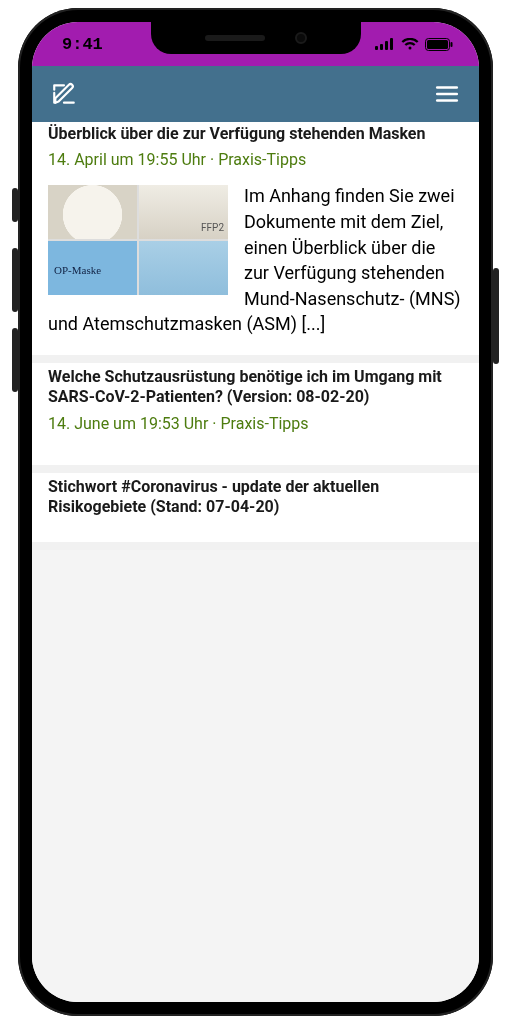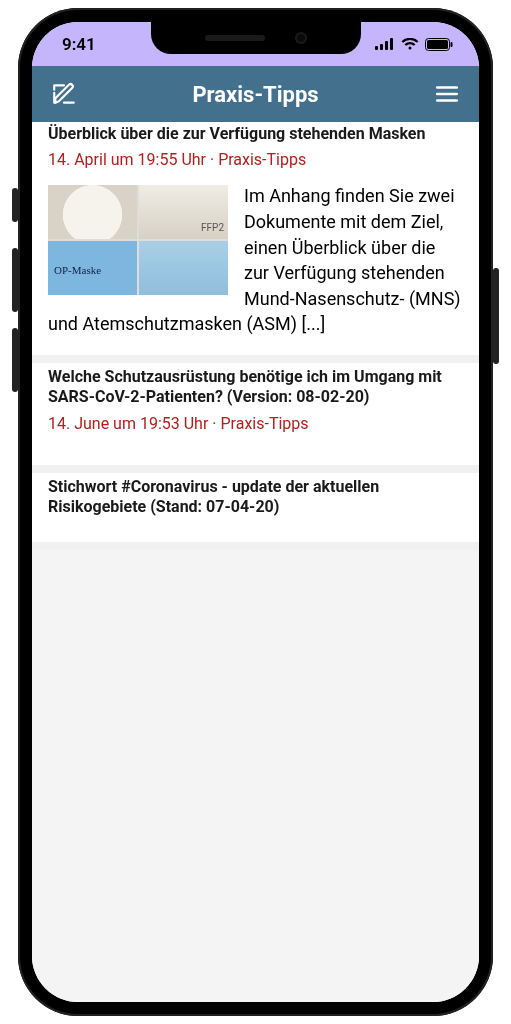--- a/index.html
+++ b/index.html
@@ -48,25 +48,25 @@
     border-bottom-right-radius: 20px;
     z-index: 50;
     display:flex; align-items:center; justify-content:center; gap:30px;
   }
   .notch .speaker { width:60px; height:6px; background:#1a1a1a; border-radius:3px; }
   .notch .cam { width:12px; height:12px; background:#0a0a0a; border-radius:50%; border:2px solid #1a1a1a; }
 
   
   .statusbar {
     height: 44px;
-    background:#c4b5fd;
+    background:#a21caf;
     display:flex; align-items:center; justify-content:space-between;
     padding: 0 26px 0 30px;
     font-weight:600; font-size:17px; color:#000;
-    position:relative; z-index:40;
+    position:relative; z-index:40;font-family:Liberation Mono, monospace;
   }
   .status-right { display:flex; align-items:center; gap:6px; }
   .status-right svg { display:block; }
 
   
   .navbar {
     height: 56px;
     background:#43708d;
     color:#fff;
     display:flex; align-items:center; justify-content:space-between;
@@ -85,21 +85,21 @@
     background:#fff;
     padding: 4px 16px 18px 16px;
     border-bottom: 8px solid #f1f1f1;
   }
   article.post:first-child { padding-top: 2px; }
   .post-title {
     font-size:16px; line-height:1.28; font-weight:700; color:#1a1a1a;
     margin-bottom:6px;
   }
   .post-meta {
-    font-size:16px; color:#b91c1c;
+    font-size:16px; color:#4d7c0f;
     margin-bottom:14px;
   }
   .post-body {
     font-size:18px; line-height:1.42; color:#000000;
     overflow:hidden;
   }
   .thumb {
     float:left;
     width:180px; height:110px;
     margin: 2px 16px 4px 0;
@@ -179,21 +179,20 @@
 
     <div class="navbar">
       <span class="iconbtn">
         <svg width="26" height="26" viewBox="0 0 24 24" fill="none" stroke="#fff" stroke-width="2" stroke-linecap="round" stroke-linejoin="round">
           <path d="M12 20h9"></path>
             <path d="M4 20v-4L16.5 3.5a2.1 2.1 0 013 3L7 19l-3 1z"></path>
           <path d="M4 20H3v-9"></path>
           <path d="M3 8V4h9"></path>
         </svg>
       </span>
-      <span class="title">Praxis-Tipps</span>
       <span class="iconbtn">
         <svg width="26" height="26" viewBox="0 0 24 24" fill="none" stroke="#fff" stroke-width="2.4" stroke-linecap="round">
           <line x1="3" y1="6" x2="21" y2="6"></line>
           <line x1="3" y1="12" x2="21" y2="12"></line>
           <line x1="3" y1="18" x2="21" y2="18"></line>
         </svg>
       </span>
     </div>
 
     <div class="feed">

